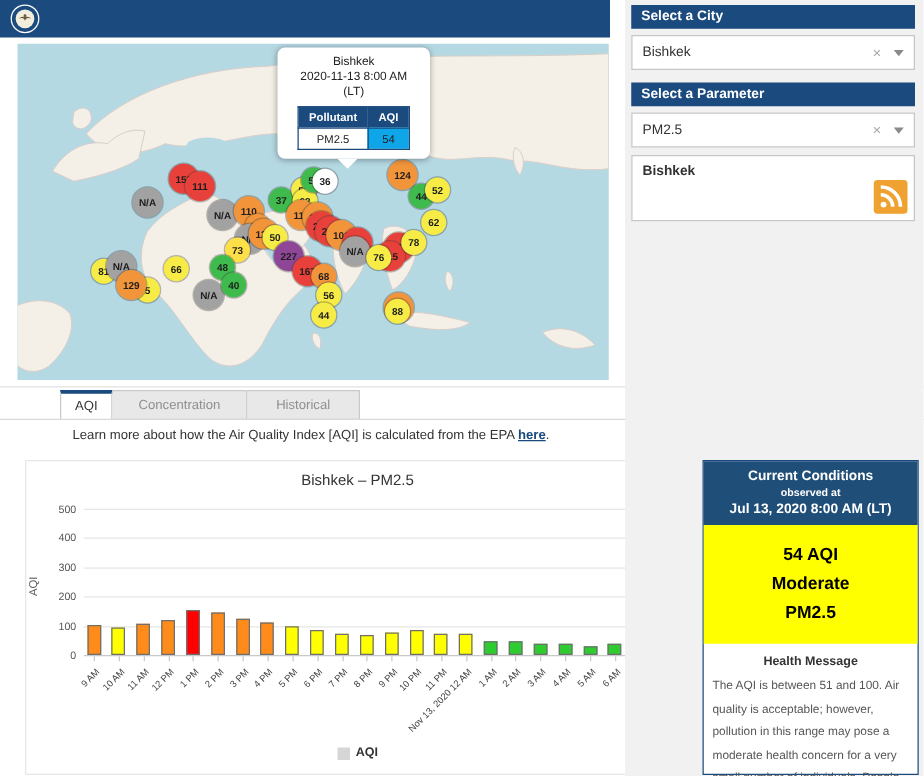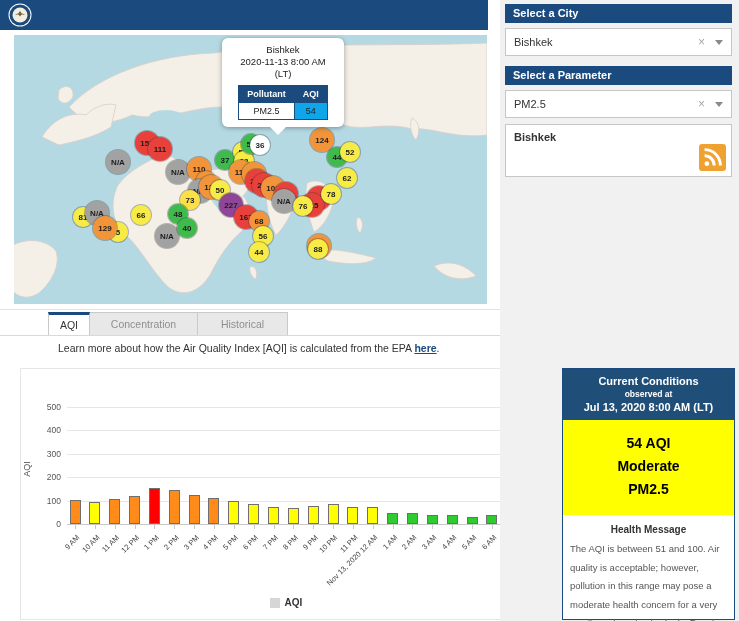--- a/index.html
+++ b/index.html
@@ -212,20 +212,21 @@
       <div class="tab active" style="width: 42px;">AQI</div>
       <div class="tab" style="width: 108px;">Concentration</div>
       <div class="tab" style="width: 90px;">Historical</div>
     </div>
   <div class="tabs-bottom-rule"></div>
   <div class="learn-more">
     <span>Learn more about how the Air Quality Index [AQI] is calculated from the EPA </span><a class="lnk">here</a><span>.</span>
   </div>
 
   <div class="chart-box">
+    <div class="chart-title">Bishkek – PM2.5</div>
     <div class="y-label">AQI</div>
     <div class="plot" id="plot">
         <div class="gridline" style="top: 93.6px;"></div>
         <div class="gridline" style="top: 70.2px;"></div>
         <div class="gridline" style="top: 46.8px;"></div>
         <div class="gridline" style="top: 23.4px;"></div>
         <div class="gridline" style="top: 0px;"></div>
         <div class="bar" style="left: 2.5px; height: 24px; background: rgb(255, 140, 26);"></div>
         <div class="bar" style="left: 22.35px; height: 22px; background: rgb(255, 255, 0);"></div>
         <div class="bar" style="left: 42.2px; height: 25px; background: rgb(255, 140, 26);"></div>

